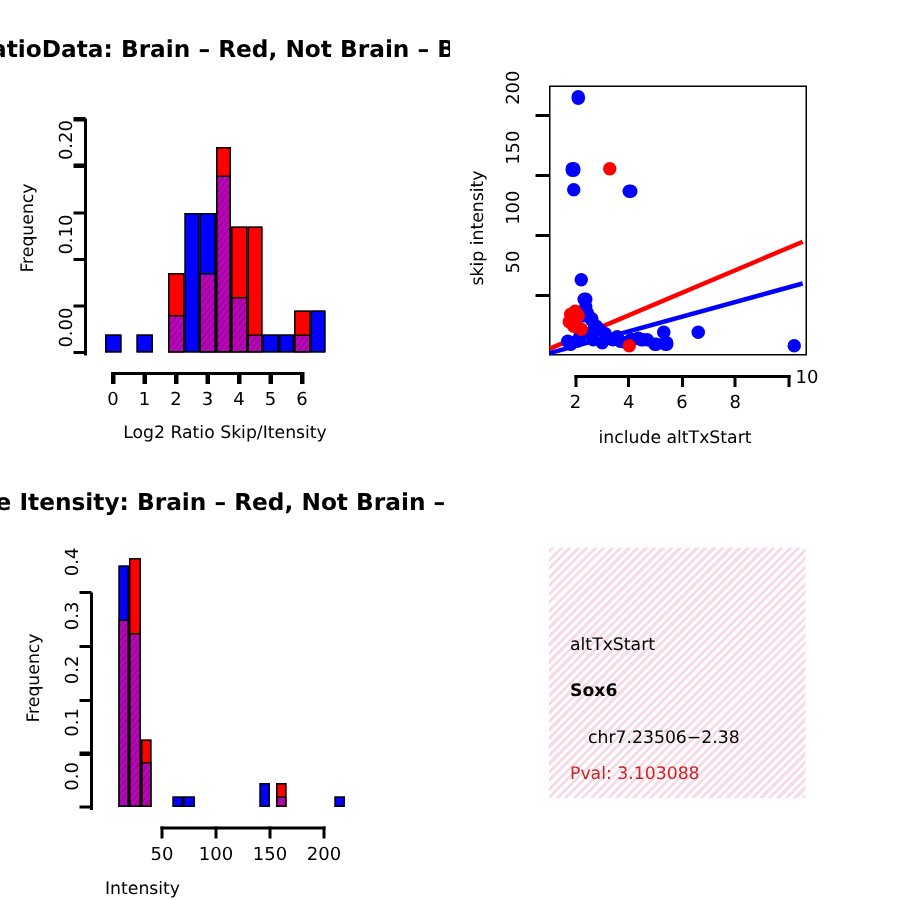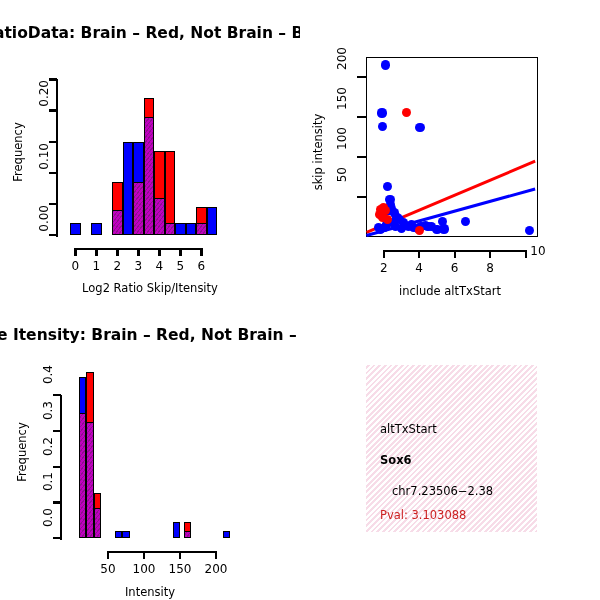--- a/index.html
+++ b/index.html
@@ -156,21 +156,21 @@
       <div class="tklab" style="left:205.58762886597938px;top:244px;width:40px;text-align:right;">10</div>
     </div>
 </div>
 
 <div class="panel" style="left:0px;top:300px;width:300px;height:300px;">
 
   <div class="ttl" style="left:-14px;top:26px;">ne Itensity: Brain – Red, Not Brain – B</div>
 
   <div class="vlab" style="left:-18px;top:145px;width:80px;text-align:center;">Frequency</div>
 
-  <div class="axlab" style="left:70px;top:285px;width:160px;text-align:center;">Intensity</div>
+  <div class="axlab" style="left:70px;top:285px;width:160px;">Intensity</div>
 
   <div id="p3plot" style="position:absolute;left:0;top:0;width:300px;height:300px;">
       <div class="bar" style="left:79.2px;top:77.14893617021275px;width:7.200000000000003px;height:160.85106382978725px;background:#0000FF;"></div>
       <div class="bar" style="left: 79.2px; top: 112.894px; width: 7.2px; height: 125.106px; background: repeating-linear-gradient(-52deg, rgb(192, 0, 192) 0px, rgb(192, 0, 192) 2px, rgb(142, 15, 142) 2px, rgb(142, 15, 142) 3px);"></div>
       <div class="bar" style="left:86.4px;top:71.78723404255317px;width:7.199999999999989px;height:166.21276595744683px;background:#FF0000;"></div>
       <div class="bar" style="left: 86.4px; top: 121.83px; width: 7.2px; height: 116.17px; background: repeating-linear-gradient(-52deg, rgb(192, 0, 192) 0px, rgb(192, 0, 192) 2px, rgb(142, 15, 142) 2px, rgb(142, 15, 142) 3px);"></div>
       <div class="bar" style="left:93.6px;top:193.31914893617022px;width:7.200000000000003px;height:44.68085106382978px;background:#FF0000;"></div>
       <div class="bar" style="left: 93.6px; top: 207.617px; width: 7.2px; height: 30.383px; background: repeating-linear-gradient(-52deg, rgb(192, 0, 192) 0px, rgb(192, 0, 192) 2px, rgb(142, 15, 142) 2px, rgb(142, 15, 142) 3px);"></div>
       <div class="bar" style="left:115.2px;top:230.85106382978722px;width:7.200000000000003px;height:7.148936170212778px;background:#0000FF;"></div>
       <div class="bar" style="left:122.4px;top:230.85106382978722px;width:7.199999999999989px;height:7.148936170212778px;background:#0000FF;"></div>

